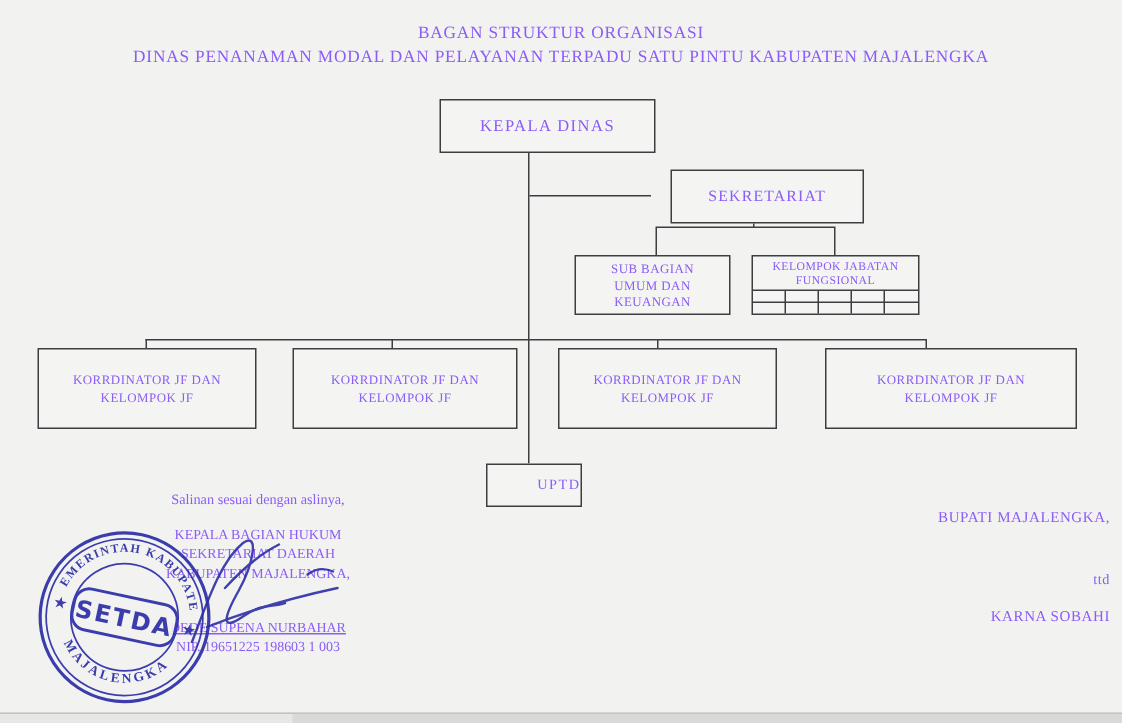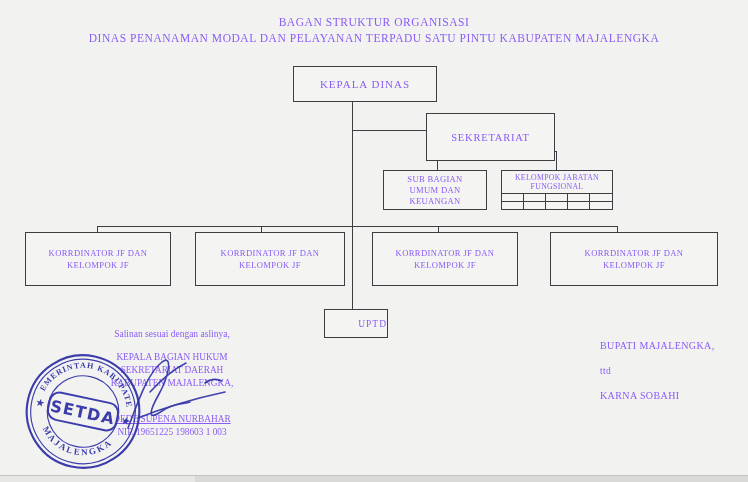--- a/index.html
+++ b/index.html
@@ -6,21 +6,21 @@
   body { width:748px; height:482px; font-family:"Liberation Serif", serif; }
   .page { position:relative; width:748px; height:482px; background:#f2f3f1; color:#8b5cf6; overflow:hidden;padding-left:12px; }
 
   .title { position:absolute; top:14px; left:0; width:748px; text-align:center;
            font-size:11.5px; letter-spacing:0.55px; line-height:16px; }
 
   .node { position:absolute; border:1px solid #3d3d42; background:#f4f5f3;
           display:flex; flex-direction:column; align-items:center; justify-content:center;
           text-align:center; box-sizing:border-box; }
   .n-kepala      { left:293px; top:66px;  width:144px; height:36px; font-size:11px;  letter-spacing:1px; }
-  .n-sekretariat { left:426px; top:113px; width:129px; height:48px; font-size:10.5px; letter-spacing:0.8px; }
+  .n-sekretariat { left:447px; top:113px; width:129px; height:36px; font-size:10.5px; letter-spacing:0.8px; }
   .n-sub         { left:383px; top:170px; width:104px; height:40px; font-size:8.6px; line-height:11px; letter-spacing:0.3px; }
   .n-kel         { left:501px; top:170px; width:112px; height:40px; padding:0; justify-content:flex-start; }
   .kel-title     { height:22px; width:100%; display:flex; flex-direction:column; justify-content:center;
                    font-size:7.8px; line-height:9.5px; letter-spacing:0.3px; }
   .kel-grid      { height:16px; width:100%; border-top:1px solid #3d3d42; display:grid;
                    grid-template-columns:repeat(5,1fr); grid-template-rows:1fr 1fr; box-sizing:border-box; }
   .kel-grid .cell { border-right:1px solid #3d3d42; border-bottom:1px solid #3d3d42; }
   .kel-grid .cell:nth-child(5n)  { border-right:none; }
   .kel-grid .cell:nth-child(n+6) { border-bottom:none; }
   .n-koord  { top:232px; height:54px; font-size:8.6px; line-height:12.5px; letter-spacing:0.35px; }
@@ -42,22 +42,22 @@
   .l-vk1   { left:97px;  top:226px; height:7px; }
   .l-vk2   { left:261px; top:226px; height:7px; }
   .l-vk3   { left:438px; top:226px; height:7px; }
   .l-vk4   { left:617px; top:226px; height:7px; }
 
   .salinan { position:absolute; left:88px; top:329px; width:168px; text-align:center; font-size:9.5px; }
   .hukum   { position:absolute; left:88px; top:351px; width:168px; text-align:center; font-size:9.3px; line-height:13px; }
   .signame { position:absolute; left:88px; top:413px; width:168px; text-align:center; font-size:9.3px; line-height:13px; }
   .signame .uname { text-decoration:underline; }
 
-  .bupati { position:absolute; left:600px; top:340px; width:140px; text-align:left; font-size:10px; letter-spacing:0.4px; }
-  .bupati .ttd  { margin-top:15px; font-size:9.5px; }
+  .bupati { position:absolute; left:600px; top:340px; width:140px; text-align:right; font-size:10px; letter-spacing:0.4px; }
+  .bupati .ttd  { margin-top:31px; font-size:9.5px; }
   .bupati .nm   { margin-top:14px; }
 
   .stamp { position:absolute; left:20px; top:349px; width:126px; height:125px; }
   .sig   { position:absolute; left:105px; top:350px; width:150px; height:90px; }
 
   .scanbar  { position:absolute; left:0; top:475px; width:748px; height:7px;
               background:#d9dad8; border-top:1px solid #c3c4c2; box-sizing:border-box; }
   .scanbar-light { position:absolute; left:0; top:476px; width:195px; height:6px; background:#e7e8e6; }
 </style>
 </head>

